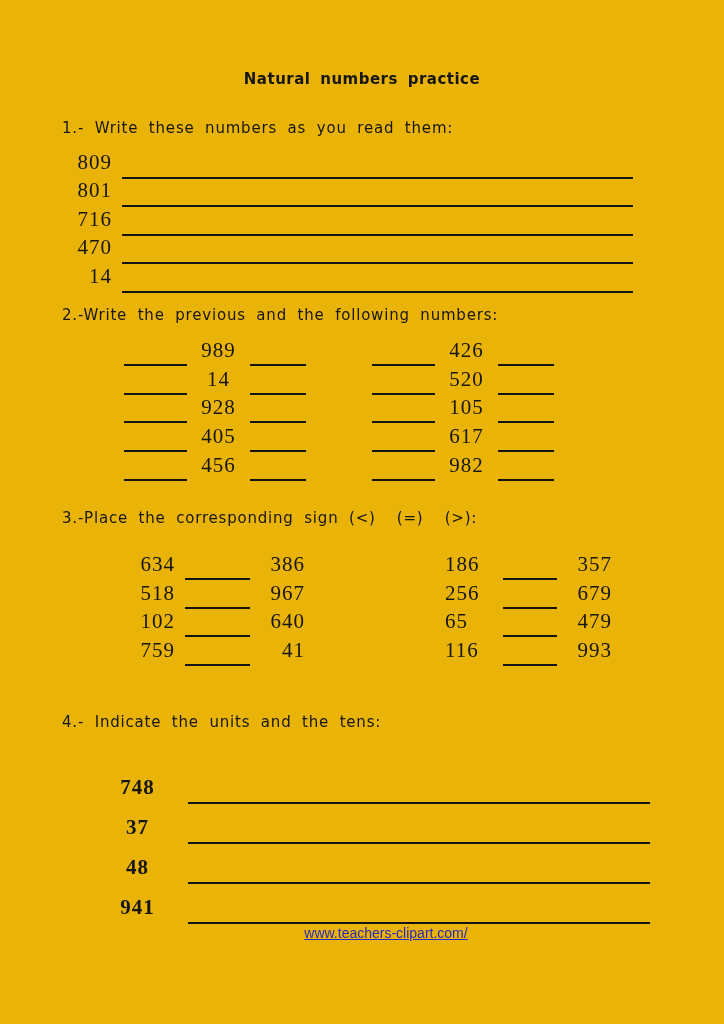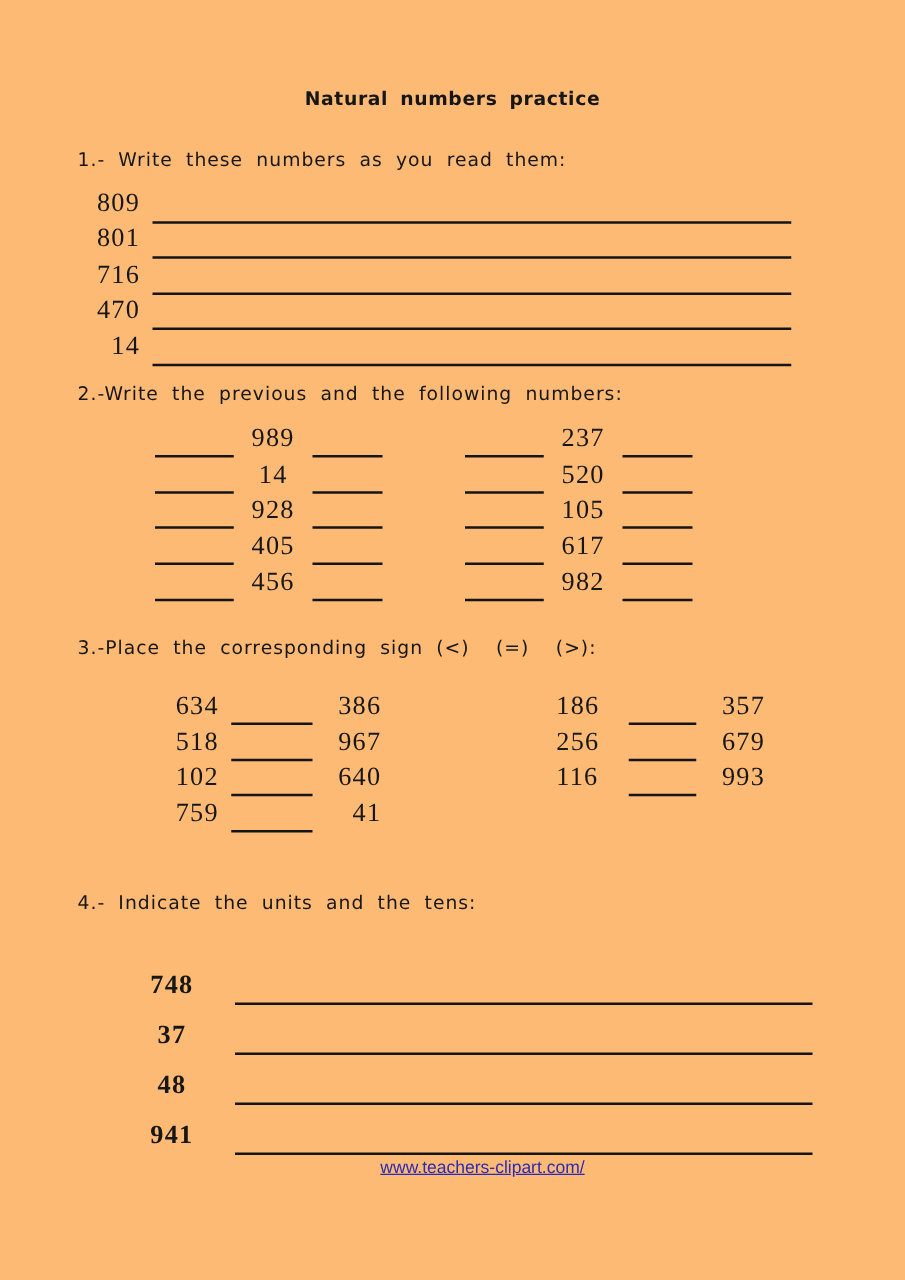--- a/index.html
+++ b/index.html
@@ -1,20 +1,20 @@
 <!DOCTYPE html>
 <html><head>
 <meta charset="utf-8">
 <style>
   html, body { margin: 0; padding: 0; background: #ffffff; }
   .sheet {
     position: relative;
     width: 724px;
     height: 1024px;
-    background: #fdba74;
+    background: #eab308;
     color: #161616;
     font-family: "DejaVu Sans", sans-serif;
     overflow: hidden;
   }
   
   .title {
     position: absolute;
     top: 70px; left: 0; right: 0;
     text-align: center;
     font-size: 15px;
@@ -150,21 +150,21 @@
         <div class="num-row">
           <span class="rule s2-pre"></span>
           <span class="num s2-num">456</span>
           <span class="rule s2-post"></span>
         </div>
       </div>
       <div class="s2-gap"></div>
       <div class="s2-group">
         <div class="num-row">
           <span class="rule s2-pre"></span>
-          <span class="num s2-num">237</span>
+          <span class="num s2-num">426</span>
           <span class="rule s2-post"></span>
         </div>
         <div class="num-row">
           <span class="rule s2-pre"></span>
           <span class="num s2-num">520</span>
           <span class="rule s2-post"></span>
         </div>
         <div class="num-row">
           <span class="rule s2-pre"></span>
           <span class="num s2-num">105</span>
@@ -215,20 +215,25 @@
           <span class="num s3-n1b">186</span>
           <span class="rule s3-rule-b"></span>
           <span class="num s3-n2b">357</span>
         </div>
         <div class="num-row">
           <span class="num s3-n1b">256</span>
           <span class="rule s3-rule-b"></span>
           <span class="num s3-n2b">679</span>
         </div>
         <div class="num-row">
+          <span class="num s3-n1b">65</span>
+          <span class="rule s3-rule-b"></span>
+          <span class="num s3-n2b">479</span>
+        </div>
+        <div class="num-row">
           <span class="num s3-n1b">116</span>
           <span class="rule s3-rule-b"></span>
           <span class="num s3-n2b">993</span>
         </div>
       </div>
     </div>
   </div>
 
   <div class="section" style="top:712px">
     <div class="sec-heading">4.- Indicate the units and the tens:</div>

